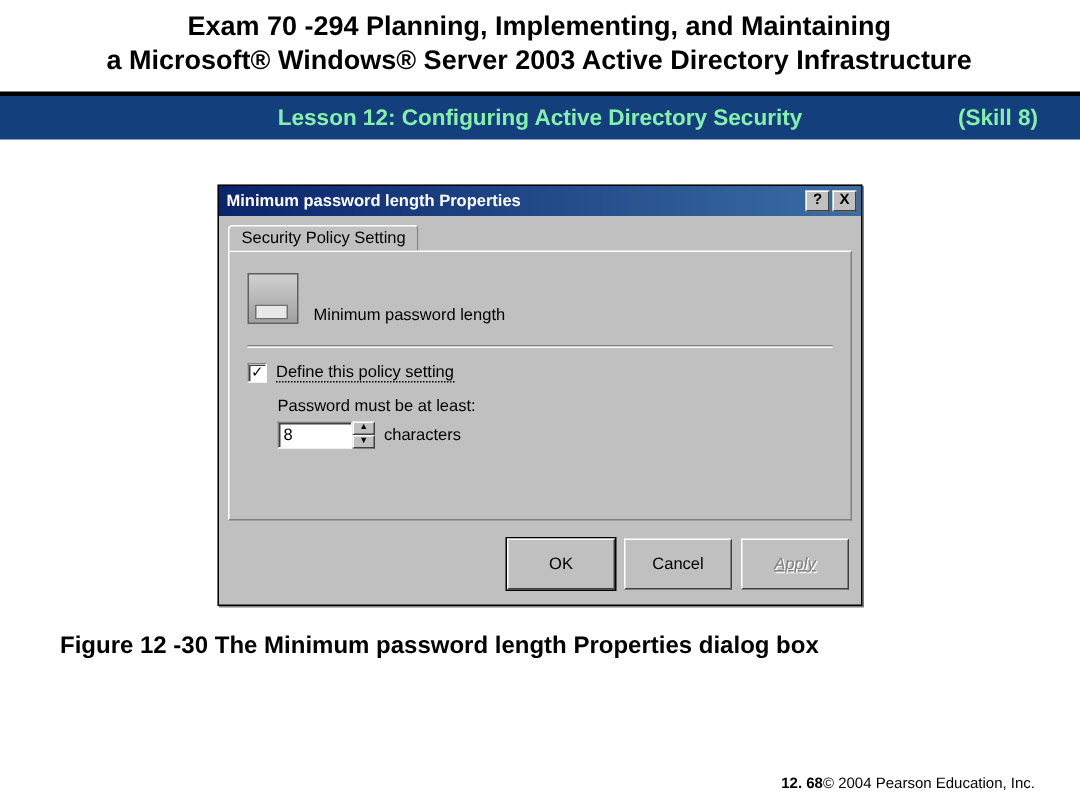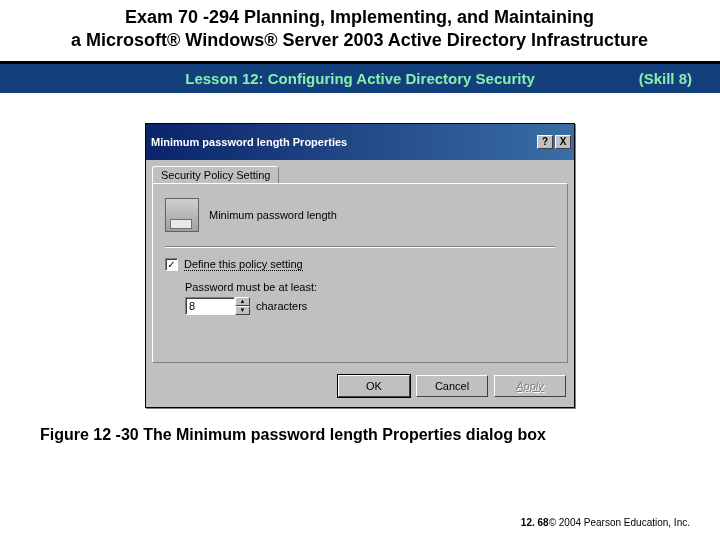--- a/index.html
+++ b/index.html
@@ -48,21 +48,21 @@
     font-family: Tahoma, "MS Sans Serif", sans-serif;
   }
   .titlebar {
     background: linear-gradient(to right, #0a246a, #3a6ea5);
     color: #fff;
     display: flex;
     align-items: center;
     padding: 2px 3px;
     font-size: 11px;
     font-weight: bold;
-    height: 36px;
+    height: 20px;
   }
   .titlebar .t-text { flex: 1; padding-left: 2px; }
   .winbtn {
     width: 16px;
     height: 14px;
     background: #c0c0c0;
     border: 1px solid #fff;
     border-right-color: #404040;
     border-bottom-color: #404040;
     margin-left: 2px;
@@ -93,21 +93,21 @@
     border-top-color: #fff;
     border-right-color: #808080;
     border-bottom-color: #808080;
     padding: 12px 12px 14px 12px;
     background: #c0c0c0;
     min-height: 180px;
     font-size: 11px;
   }
   .policy-row {
     display: flex;
-    align-items: center;
+    align-items: flex-end;
     gap: 10px;
     padding: 2px 0 10px 0;
   }
   .server-icon {
     width: 34px; height: 34px;
     background: linear-gradient(#d0d0d0,#a0a0a0);
     border: 1px solid #606060;
     position: relative;
   }
   .server-icon::after{
@@ -161,21 +161,21 @@
     font-size:6px; line-height:1;
     display:flex; align-items:center; justify-content:center;
   }
   .btnrow {
     display:flex;
     justify-content:flex-end;
     gap:6px;
     padding: 4px 8px 10px 8px;
   }
   .btn {
-    width:72px; height:22px;
+    width:72px; height:34px;
     background:#c0c0c0;
     border:1px solid #fff;
     border-right-color:#404040;
     border-bottom-color:#404040;
     font-size:11px;
     display:flex; align-items:center; justify-content:center;
   }
   .btn.default { box-shadow:0 0 0 1px #000; }
   .btn.disabled { color:#808080; text-shadow:1px 1px 0 #fff;font-style:italic; }
   .caption {

